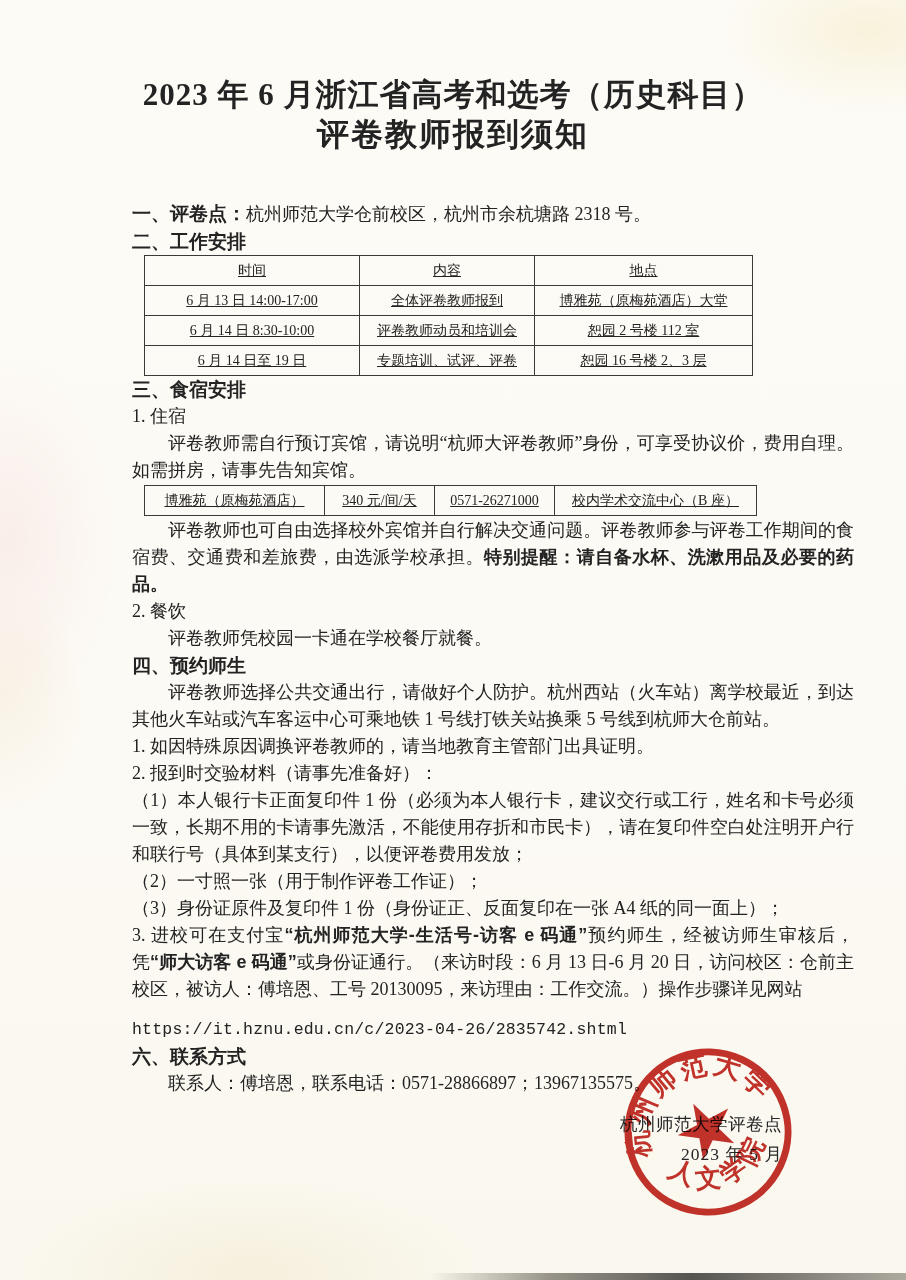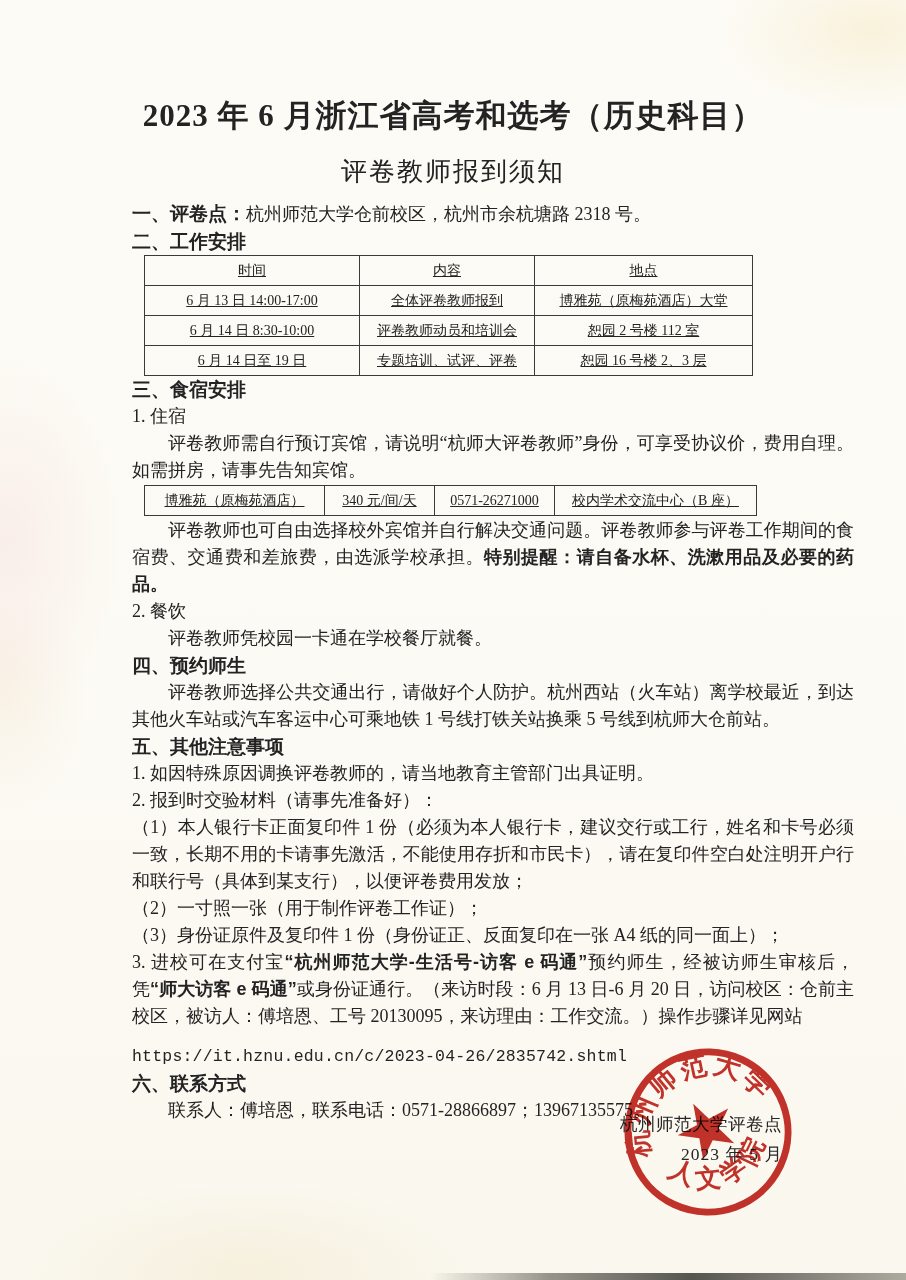--- a/index.html
+++ b/index.html
@@ -16,23 +16,23 @@
       radial-gradient(160px 260px at 8px 540px, rgba(228,150,150,0.12), rgba(228,150,150,0) 70%),
       radial-gradient(120px 160px at 4px 700px, rgba(235,210,170,0.18), rgba(235,210,170,0) 70%),
       radial-gradient(300px 120px at 250px 1272px, rgba(235,222,180,0.30), rgba(235,222,180,0) 75%),
       linear-gradient(180deg,#fdfbf6 0%,#fcfaf4 60%,#faf7ee 100%);
   }
   .bottom-edge{
     position:absolute;bottom:0;left:430px;right:0;height:7px;
     background:linear-gradient(90deg, rgba(70,66,56,0) 0%, rgba(70,66,56,0.55) 25%, rgba(45,44,40,0.8) 55%, rgba(80,76,64,0.45) 100%);
     filter:blur(0.6px);
   }
-  .titles{position:absolute;top:96px;left:0;width:906px;text-align:center;}
+  .titles{position:absolute;top:75px;left:0;width:906px;text-align:center;}
   .title-1{font-size:31px;font-weight:700;letter-spacing:1px;line-height:40px;}
-  .title-2{font-size:26px;font-weight:400;letter-spacing:2px;line-height:38px;margin-top:17px;}
+  .title-2{font-size:32px;font-weight:700;letter-spacing:2px;line-height:38px;}
   .doc{
     position:absolute;left:132px;top:200px;width:722px;
     font-size:18px;line-height:27px;
   }
   .line{text-align:justify;}
   .sec-h{font-weight:700;font-family:"Liberation Sans","DejaVu Sans",sans-serif;font-size:19px;}
   .bold{font-weight:700;font-family:"Liberation Sans","DejaVu Sans",sans-serif;}
   .indent{text-indent:2em;}
   .doc-table{
     border-collapse:collapse;margin:0 0 0 12px;table-layout:fixed;
@@ -124,21 +124,20 @@
     </table>
 
   <div class="line indent t2"><span>评卷教师也可自由选择校外宾馆并自行解决交通问题。评卷教师参与评卷工作期间的食宿费、交通费和差旅费，由选派学校承担。</span><span class="bold">特别提醒：请自备水杯、洗漱用品及必要的药品。</span></div>
 
   <div class="line">2. 餐饮</div>
   <div class="line indent">评卷教师凭校园一卡通在学校餐厅就餐。</div>
 
   <div class="line sec-h mt2">四、预约师生</div>
   <div class="line indent">评卷教师选择公共交通出行，请做好个人防护。杭州西站（火车站）离学校最近，到达其他火车站或汽车客运中心可乘地铁 1 号线打铁关站换乘 5 号线到杭师大仓前站。</div>
 
-  <div class="line sec-h mt2">五、其他注意事项</div>
   <div class="line">1. 如因特殊原因调换评卷教师的，请当地教育主管部门出具证明。</div>
   <div class="line">2. 报到时交验材料（请事先准备好）：</div>
   <div class="line">（1）本人银行卡正面复印件 1 份（必须为本人银行卡，建议交行或工行，姓名和卡号必须一致，长期不用的卡请事先激活，不能使用存折和市民卡），请在复印件空白处注明开户行和联行号（具体到某支行），以便评卷费用发放；</div>
   <div class="line">（2）一寸照一张（用于制作评卷工作证）；</div>
   <div class="line">（3）身份证原件及复印件 1 份（身份证正、反面复印在一张 A4 纸的同一面上）；</div>
   <div class="line"><span>3. 进校可在支付宝</span><span class="bold">“杭州师范大学-生活号-访客 e 码通”</span><span>预约师生，经被访师生审核后，凭</span><span class="bold">“师大访客 e 码通”</span><span>或身份证通行。（来访时段：6 月 13 日-6 月 20 日，访问校区：仓前主校区，被访人：傅培恩、工号 20130095，来访理由：工作交流。）操作步骤详见网站</span></div>
   <div class="url-line">https://it.hznu.edu.cn/c/2023-04-26/2835742.shtml</div>
 
   <div class="line sec-h mt2">六、联系方式</div>
   <div class="line contact-line">联系人：傅培恩，联系电话：0571-28866897；13967135575。</div>

